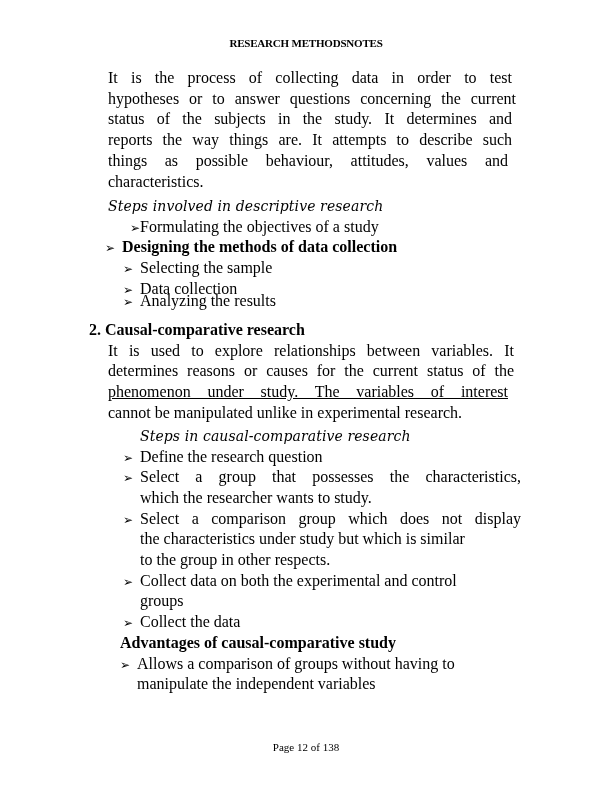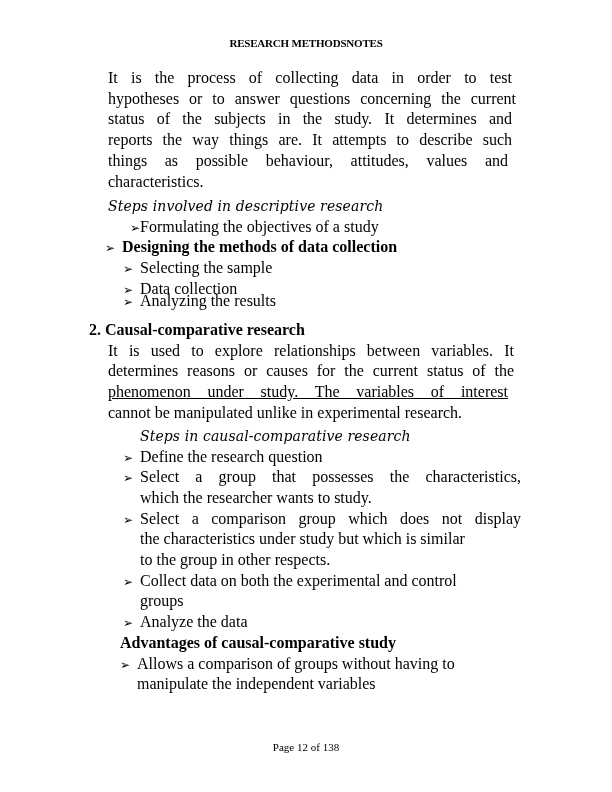--- a/index.html
+++ b/index.html
@@ -130,21 +130,21 @@
     </div>
     <div class="line" style="top:461.3px; left:140px;">the characteristics under study but which is similar</div>
     <div class="line" style="top:482px; left:140px;">to the group in other respects.</div>
 
     <div class="line" style="top:502.7px; left:123px;">
       <span class="bullet">➢</span><span>Collect data on both the experimental and control</span>
     </div>
     <div class="line" style="top:523.4px; left:140px;">groups</div>
 
     <div class="line" style="top:544.1px; left:123px;">
-      <span class="bullet">➢</span><span>Analyze the data</span>
+      <span class="bullet">➢</span><span>Collect the data</span>
     </div>
   </div>
 
   <div class="line bold" style="top:564.8px; left:120px;">Advantages of causal-comparative study</div>
   <div>
     <div class="line" style="top:585.5px; left:120px;">
       <span class="bullet">➢</span><span>Allows a comparison of groups without having to</span>
     </div>
     <div class="line" style="top:606.2px; left:137px;">manipulate the independent variables</div>
   </div>

